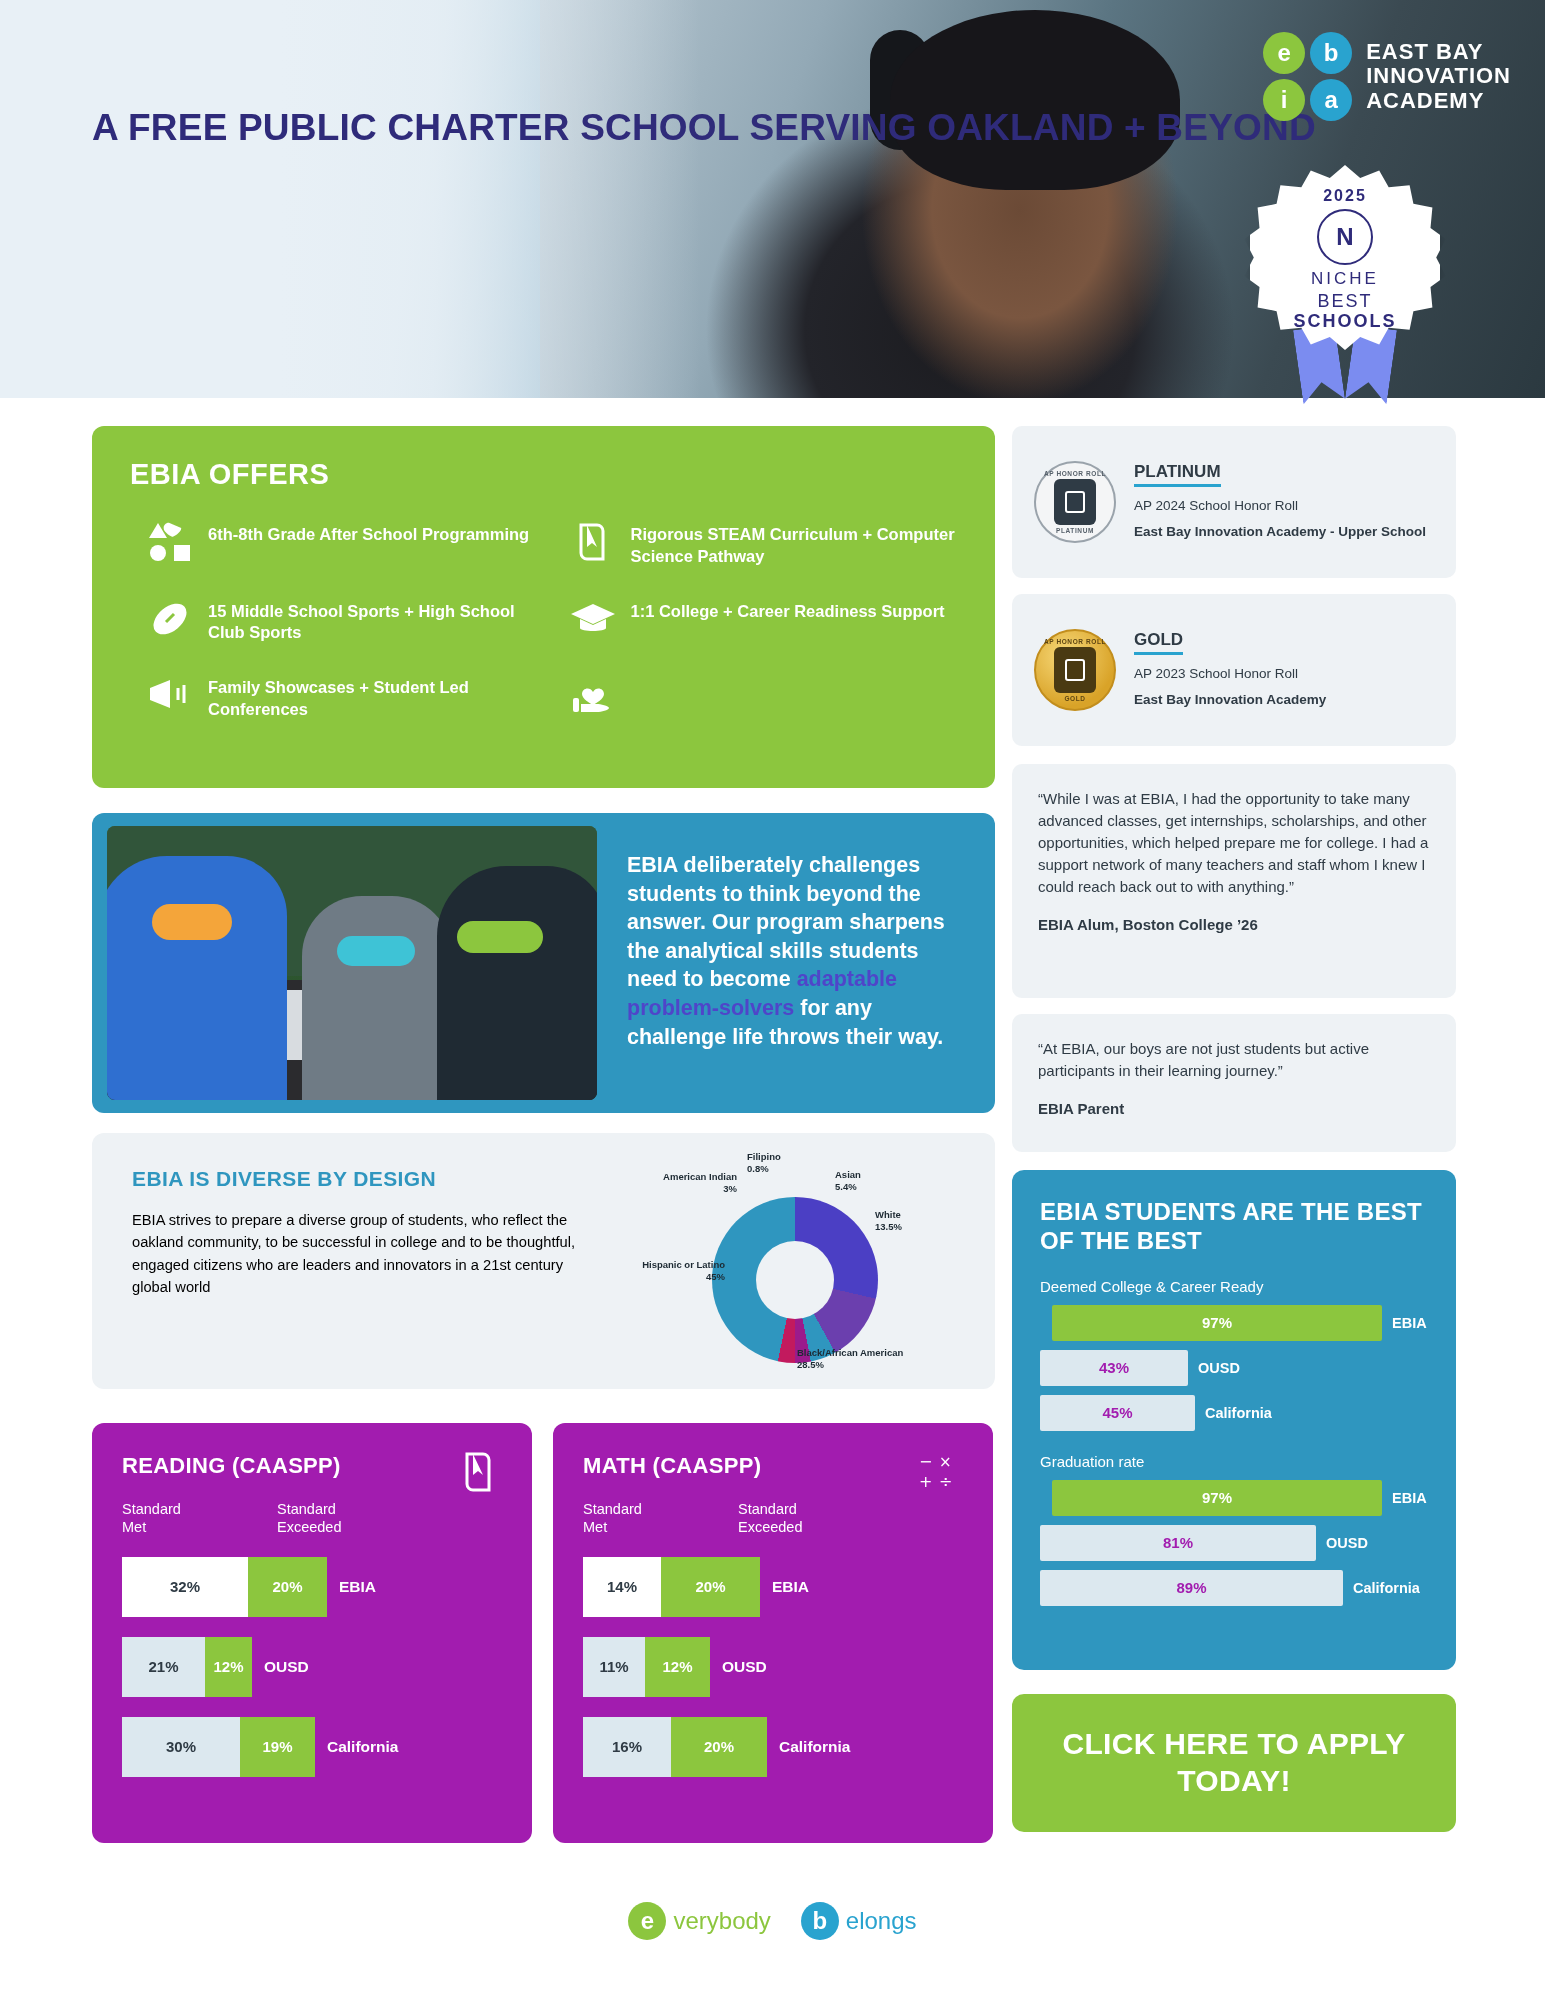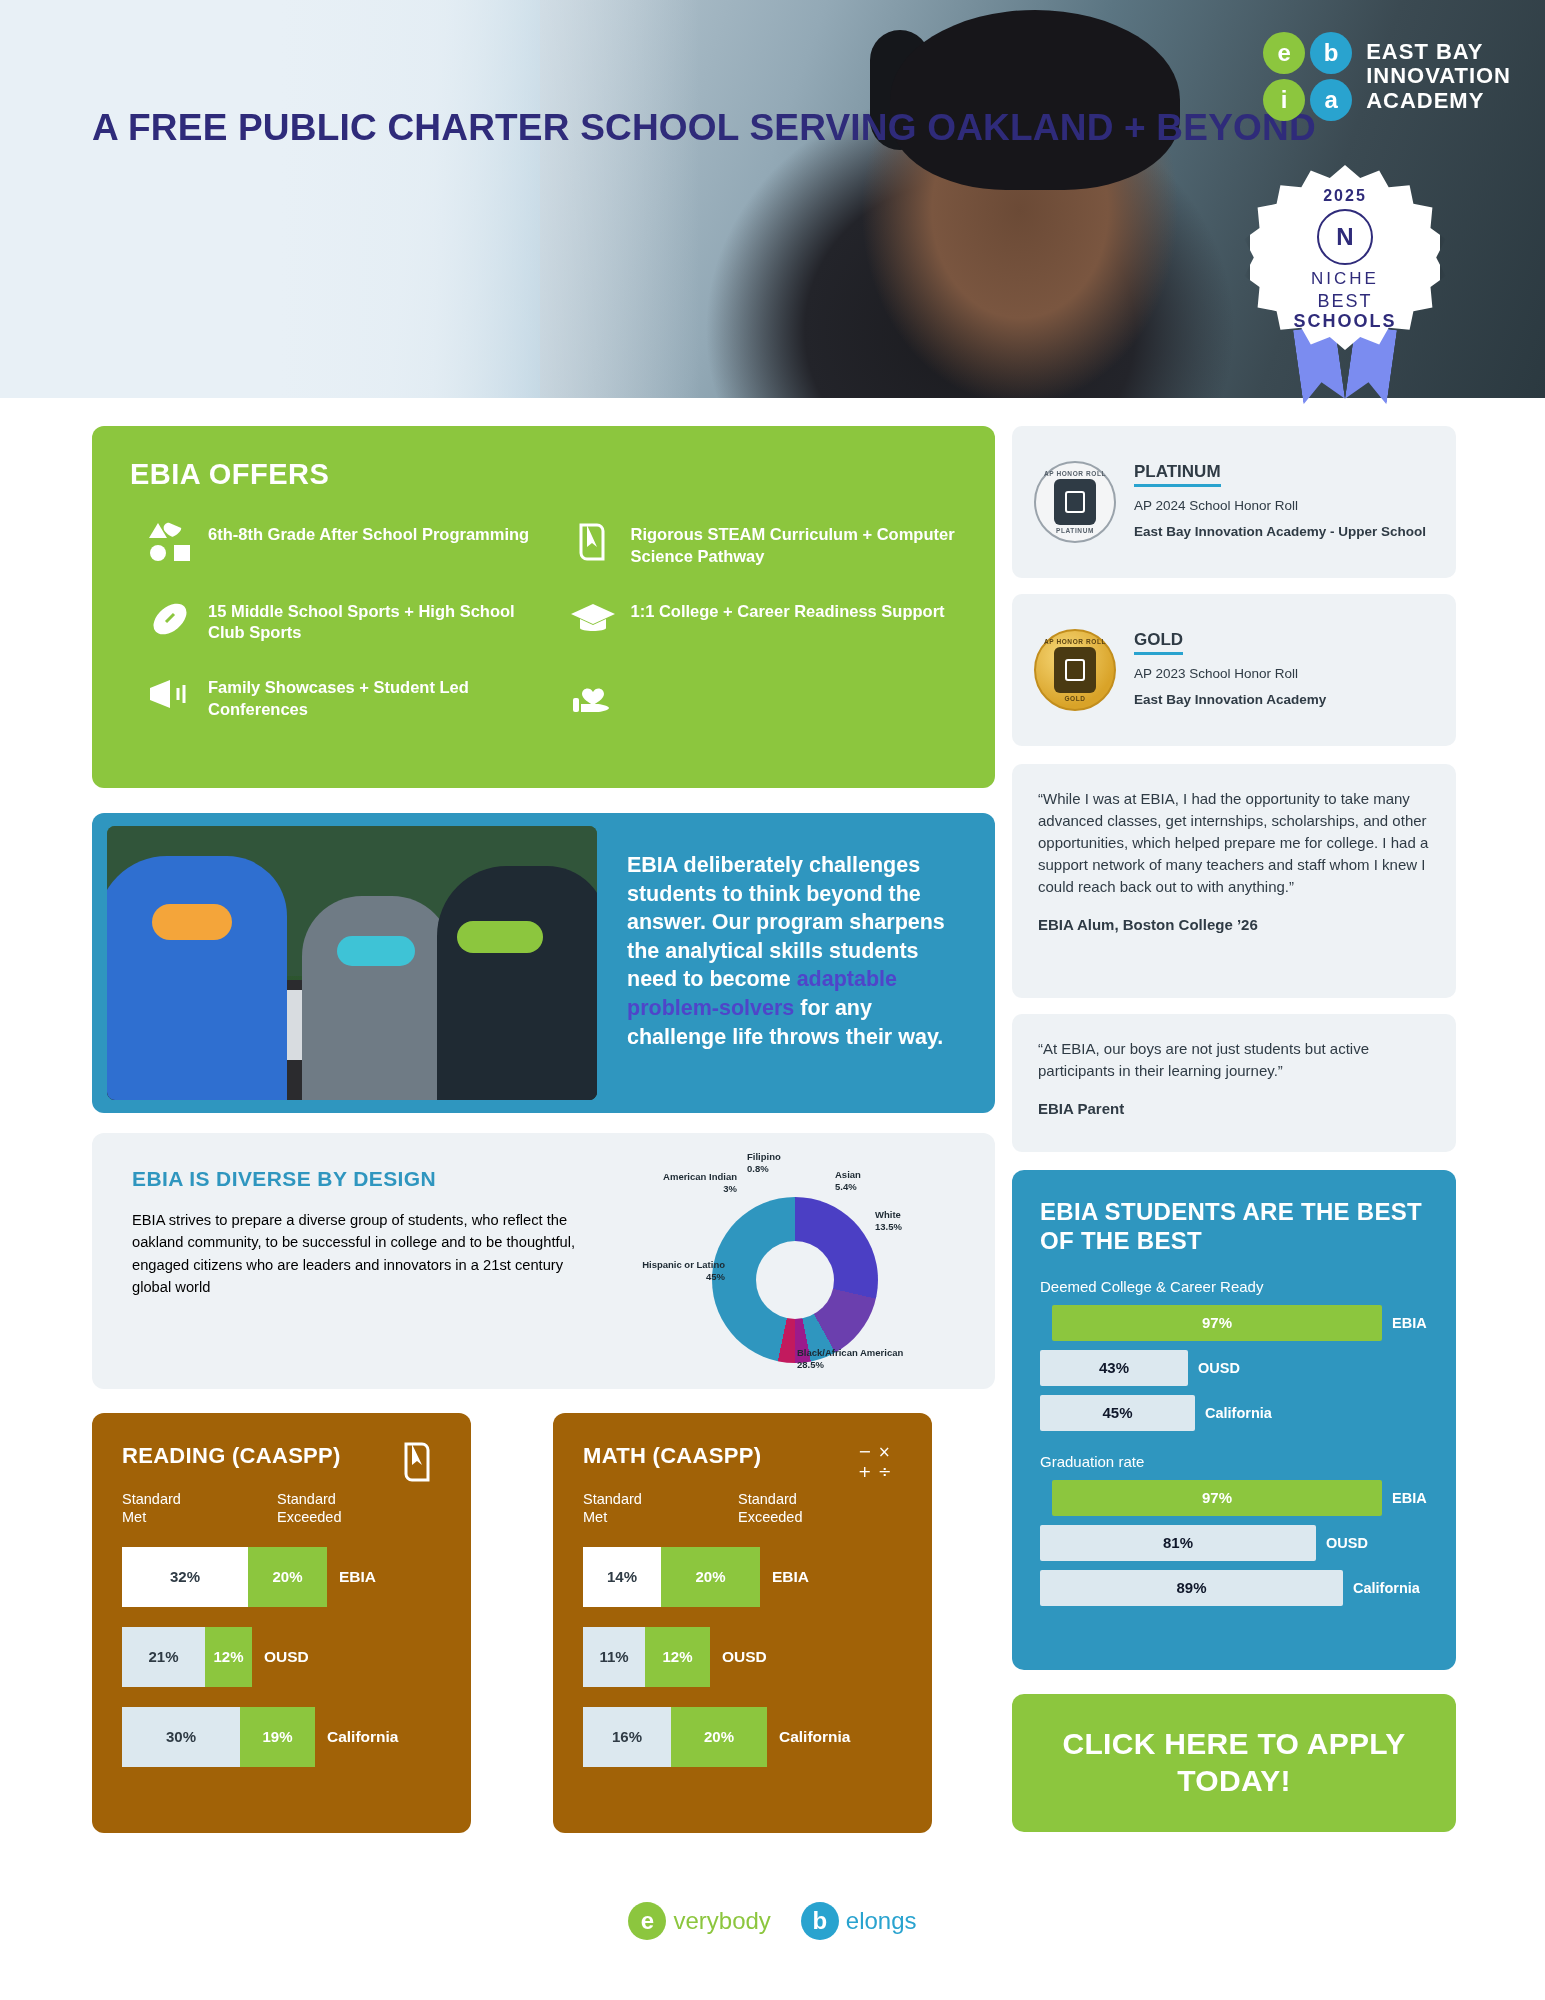--- a/index.html
+++ b/index.html
@@ -197,21 +197,21 @@
   .dlabel { position: absolute; font-size: 9.5px; font-weight: bold; color: #1d2a33; line-height: 1.3; }
   .dl-ai { left: 0px; top: 10px; text-align: right; width: 120px;}
   .dl-fil { left: 130px; top: -10px; text-align: left; width: 80px;}
   .dl-as { left: 218px; top: 8px; }
   .dl-wh { left: 258px; top: 48px; }
   .dl-baa { left: 180px; top: 186px; }
   .dl-hl { left: -12px; top: 98px; text-align: right; width: 120px;}
 
   
   .caaspp {
-    position: absolute; background: #a16207; border-radius: 12px; width: 379px; height: 420px; padding: 30px 30px;
+    position: absolute; background: #a21caf; border-radius: 12px; width: 440px; height: 420px; padding: 30px 30px; margin-top: 10px;
   }
   .ca-read { left: 92px; top: 1015px; }
   .ca-math { left: 553px; top: 1015px; }
   .caaspp h3 { color: #fff; font-size: 22px; font-weight: bold; letter-spacing: .3px; }
   .ca-icon { position: absolute; right: 32px; top: 28px; width: 42px; height: 42px; color: #fff;}
   .ca-heads { display: flex; margin-top: 22px; color: #fff; font-size: 14.5px; line-height: 1.24;}
   .ca-heads span:first-child { width: 155px; }
   .ca-row { position: relative; height: 60px; margin-top: 20px; display: flex; align-items: center; }
   .bar-met, .bar-exc {
     height: 60px; display: flex; align-items: center; justify-content: center;
@@ -228,21 +228,21 @@
     background: #2f96bf; border-radius: 12px; padding: 28px 28px;
   }
   .best h3 { color: #fff; font-size: 24px; font-weight: bold; line-height: 1.2; letter-spacing: .3px; }
   .best-sub { color: #fff; font-size: 15px; margin-top: 22px; margin-bottom: 10px; }
   .best-row { display: flex; align-items: center; height: 36px; margin-bottom: 9px; }
   .best-bar {
     height: 36px; display: flex; align-items: center; justify-content: center;
     font-size: 15px; font-weight: bold; border-radius: 2px;
   }
   .bb-green { background: #8cc63e; color: #fff; margin-left: 12px; }
-  .bb-pale { background: #dce8ef; color: #0f172a; }
+  .bb-pale { background: #dce8ef; color: #a21caf; }
   .best-name { color: #fff; font-size: 14.5px; font-weight: bold; margin-left: 10px; white-space: nowrap;}
 
   
   .cta {
     position: absolute; left: 1012px; top: 1296px; width: 444px; height: 138px;
     background: #8cc63e; border-radius: 12px; color: #fff;
     display: flex; align-items: center; justify-content: center; text-align: center;
     font-size: 30px; font-weight: bold; line-height: 1.22; letter-spacing: .3px;
     cursor: pointer;
   }

